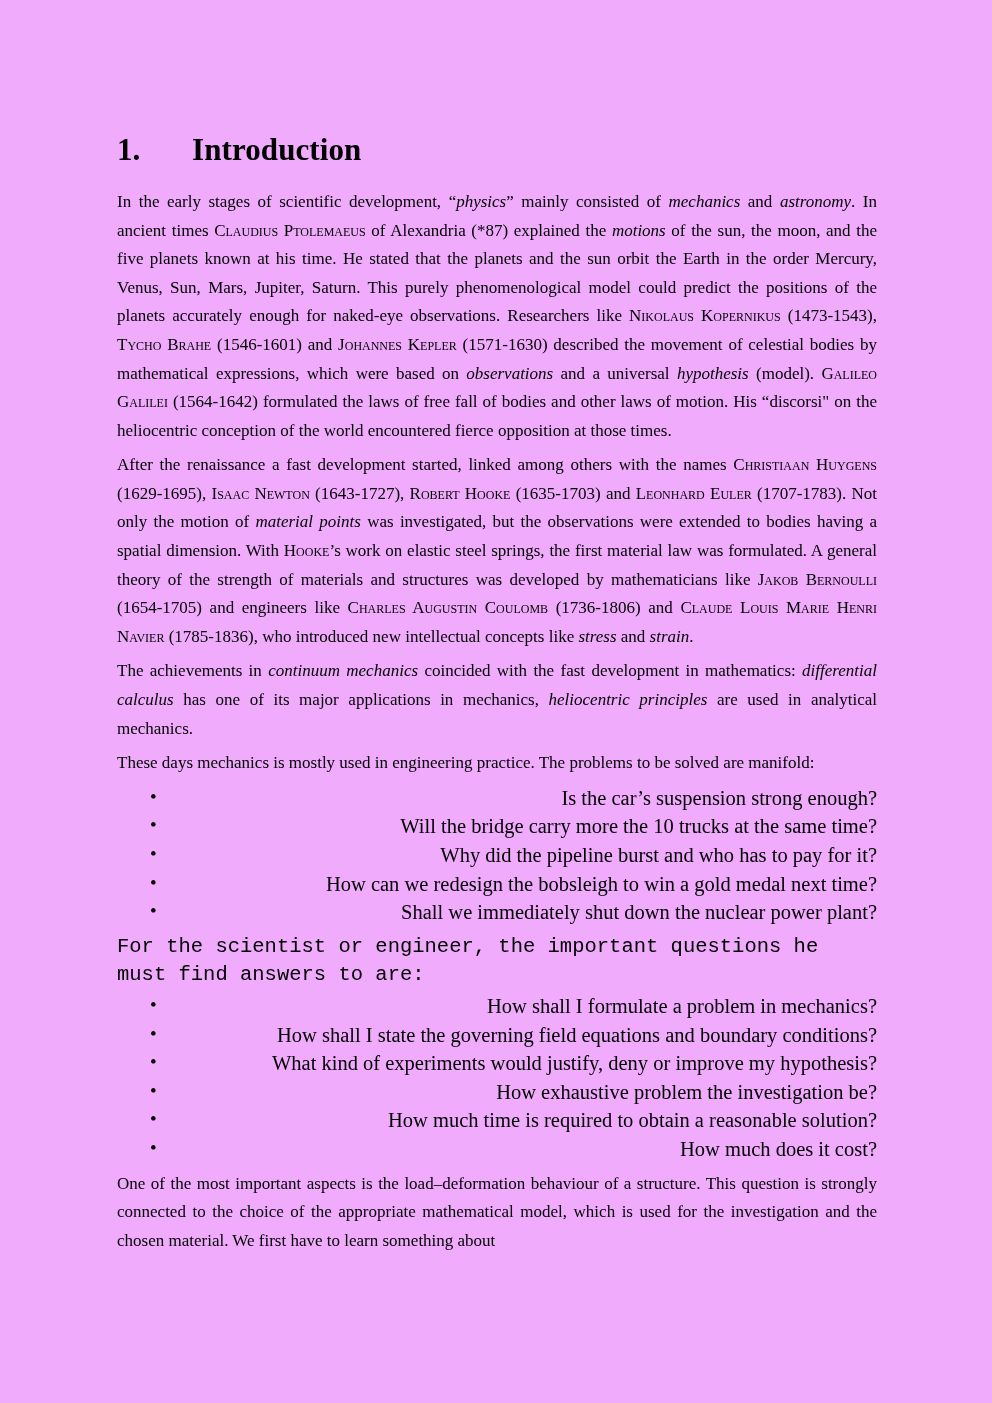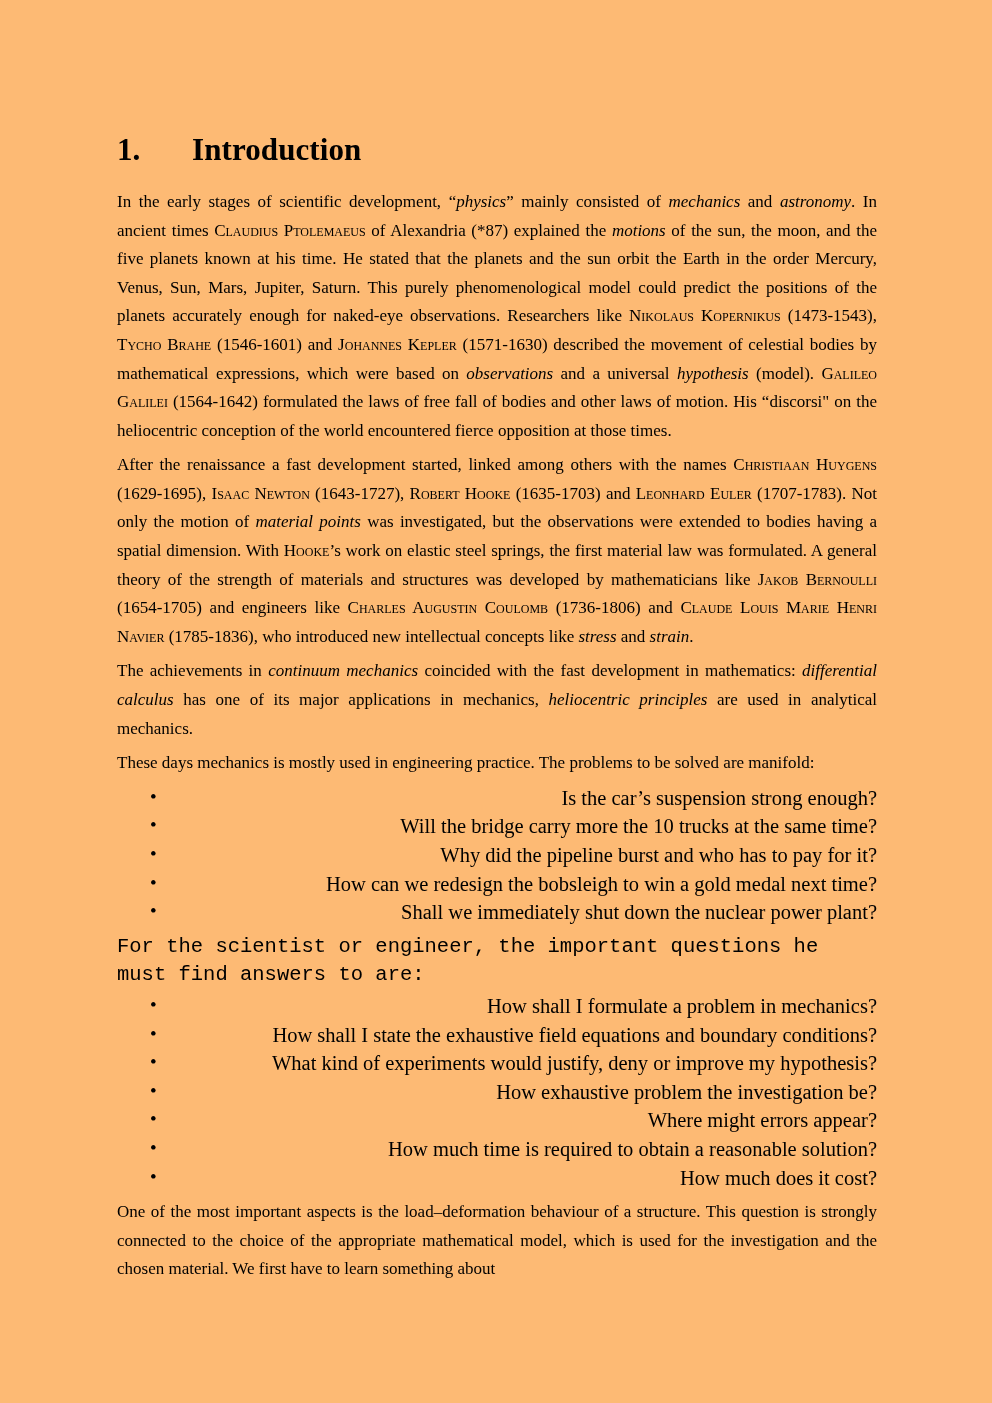--- a/index.html
+++ b/index.html
@@ -11,21 +11,21 @@
     width: 992px;
     height: 1403px;
     font-family: "Liberation Serif", "DejaVu Serif", serif;
     color: #000000;
     -webkit-font-smoothing: antialiased;
   }
   .page {
     position: relative;
     width: 992px;
     height: 1403px;
-    background: #fdba74;
+    background: #f0abfc;
     box-sizing: border-box;
     padding: 0;
     overflow: hidden;
   }
   .content {
     position: absolute;
     left: 117px;
     top: 132px;
     width: 760px;
   }
@@ -113,24 +113,23 @@
       <li>Will the bridge carry more the 10 trucks at the same time?</li>
       <li>Why did the pipeline burst and who has to pay for it?</li>
       <li>How can we redesign the bobsleigh to win a gold medal next time?</li>
       <li>Shall we immediately shut down the nuclear power plant?</li>
     </ul>
 
     <p class="lead-in">For the scientist or engineer, the important questions he must find answers to are:</p>
 
     <ul class="q-list">
       <li>How shall I formulate a problem in mechanics?</li>
-      <li>How shall I state the exhaustive field equations and boundary conditions?</li>
+      <li>How shall I state the governing field equations and boundary conditions?</li>
       <li>What kind of experiments would justify, deny or improve my hypothesis?</li>
       <li>How exhaustive problem the investigation be?</li>
-      <li>Where might errors appear?</li>
       <li>How much time is required to obtain a reasonable solution?</li>
       <li>How much does it cost?</li>
     </ul>
 
     <p class="body-par">One of the most important aspects is the load–deformation behaviour of a structure. This question is strongly connected to the choice of the appropriate mathematical model, which is used for the investigation and the chosen material. We first have to learn something about</p>
 
   </div>
 </div>
 
 </body></html>

